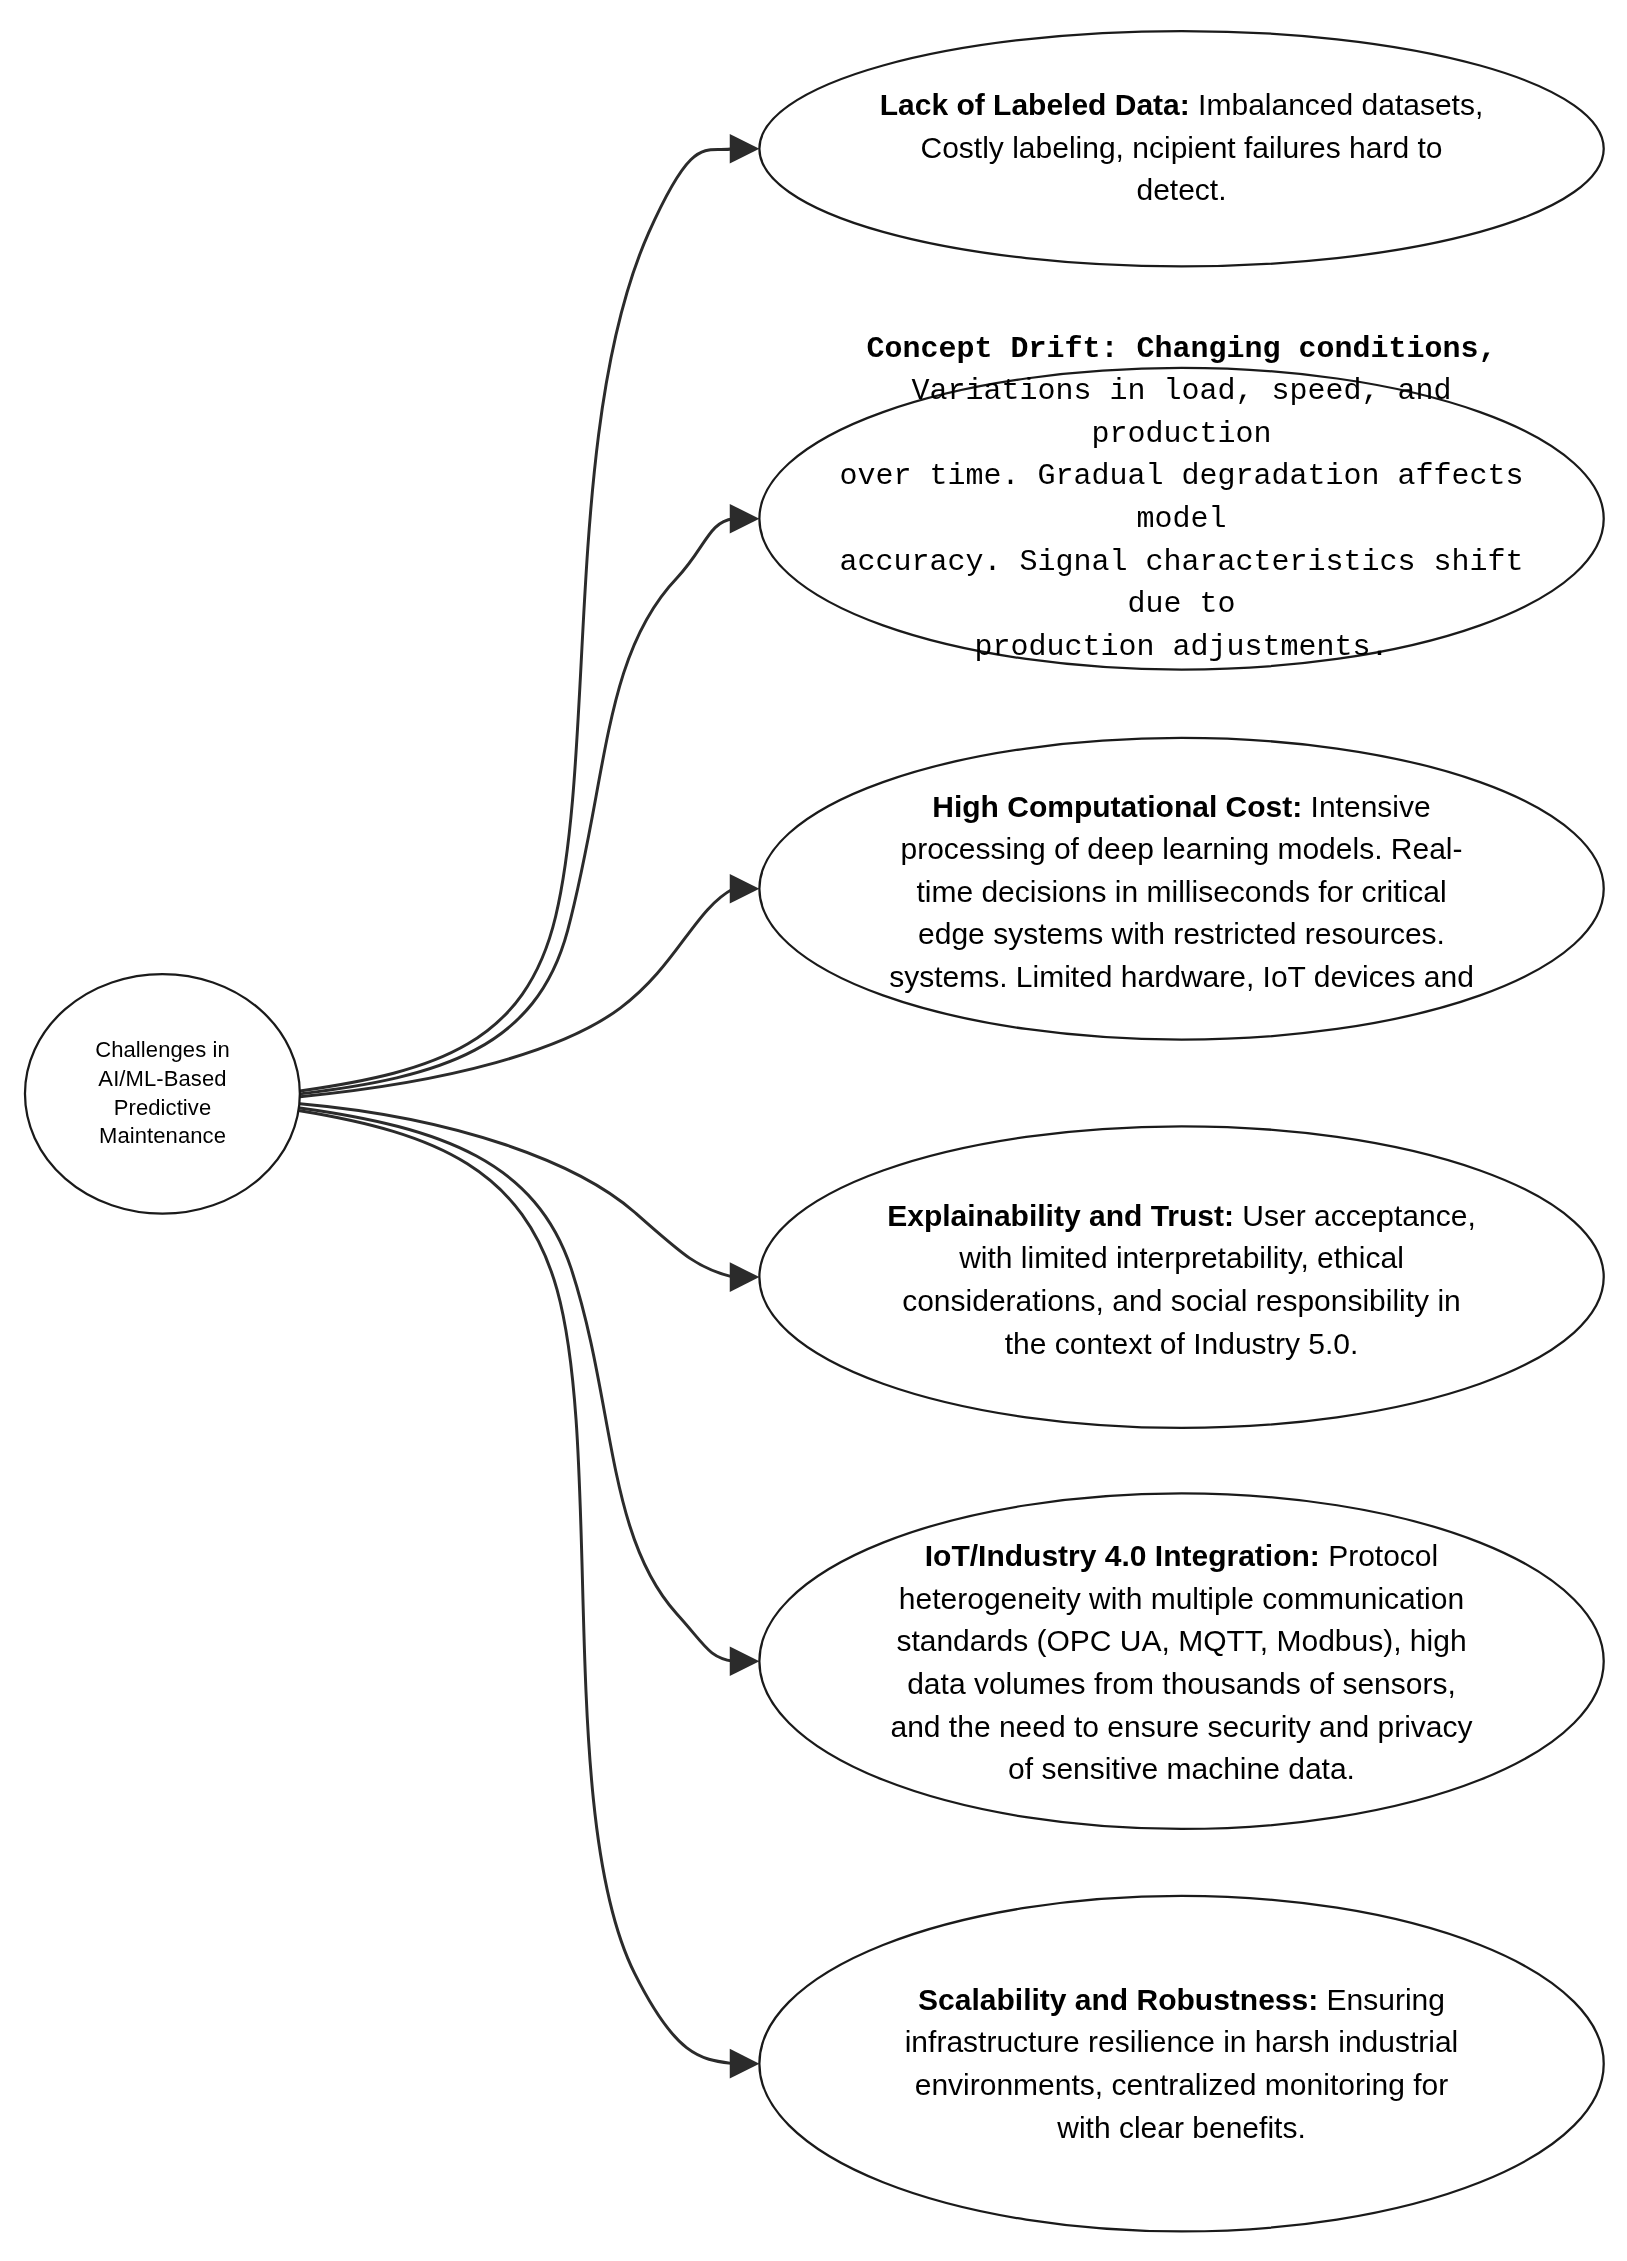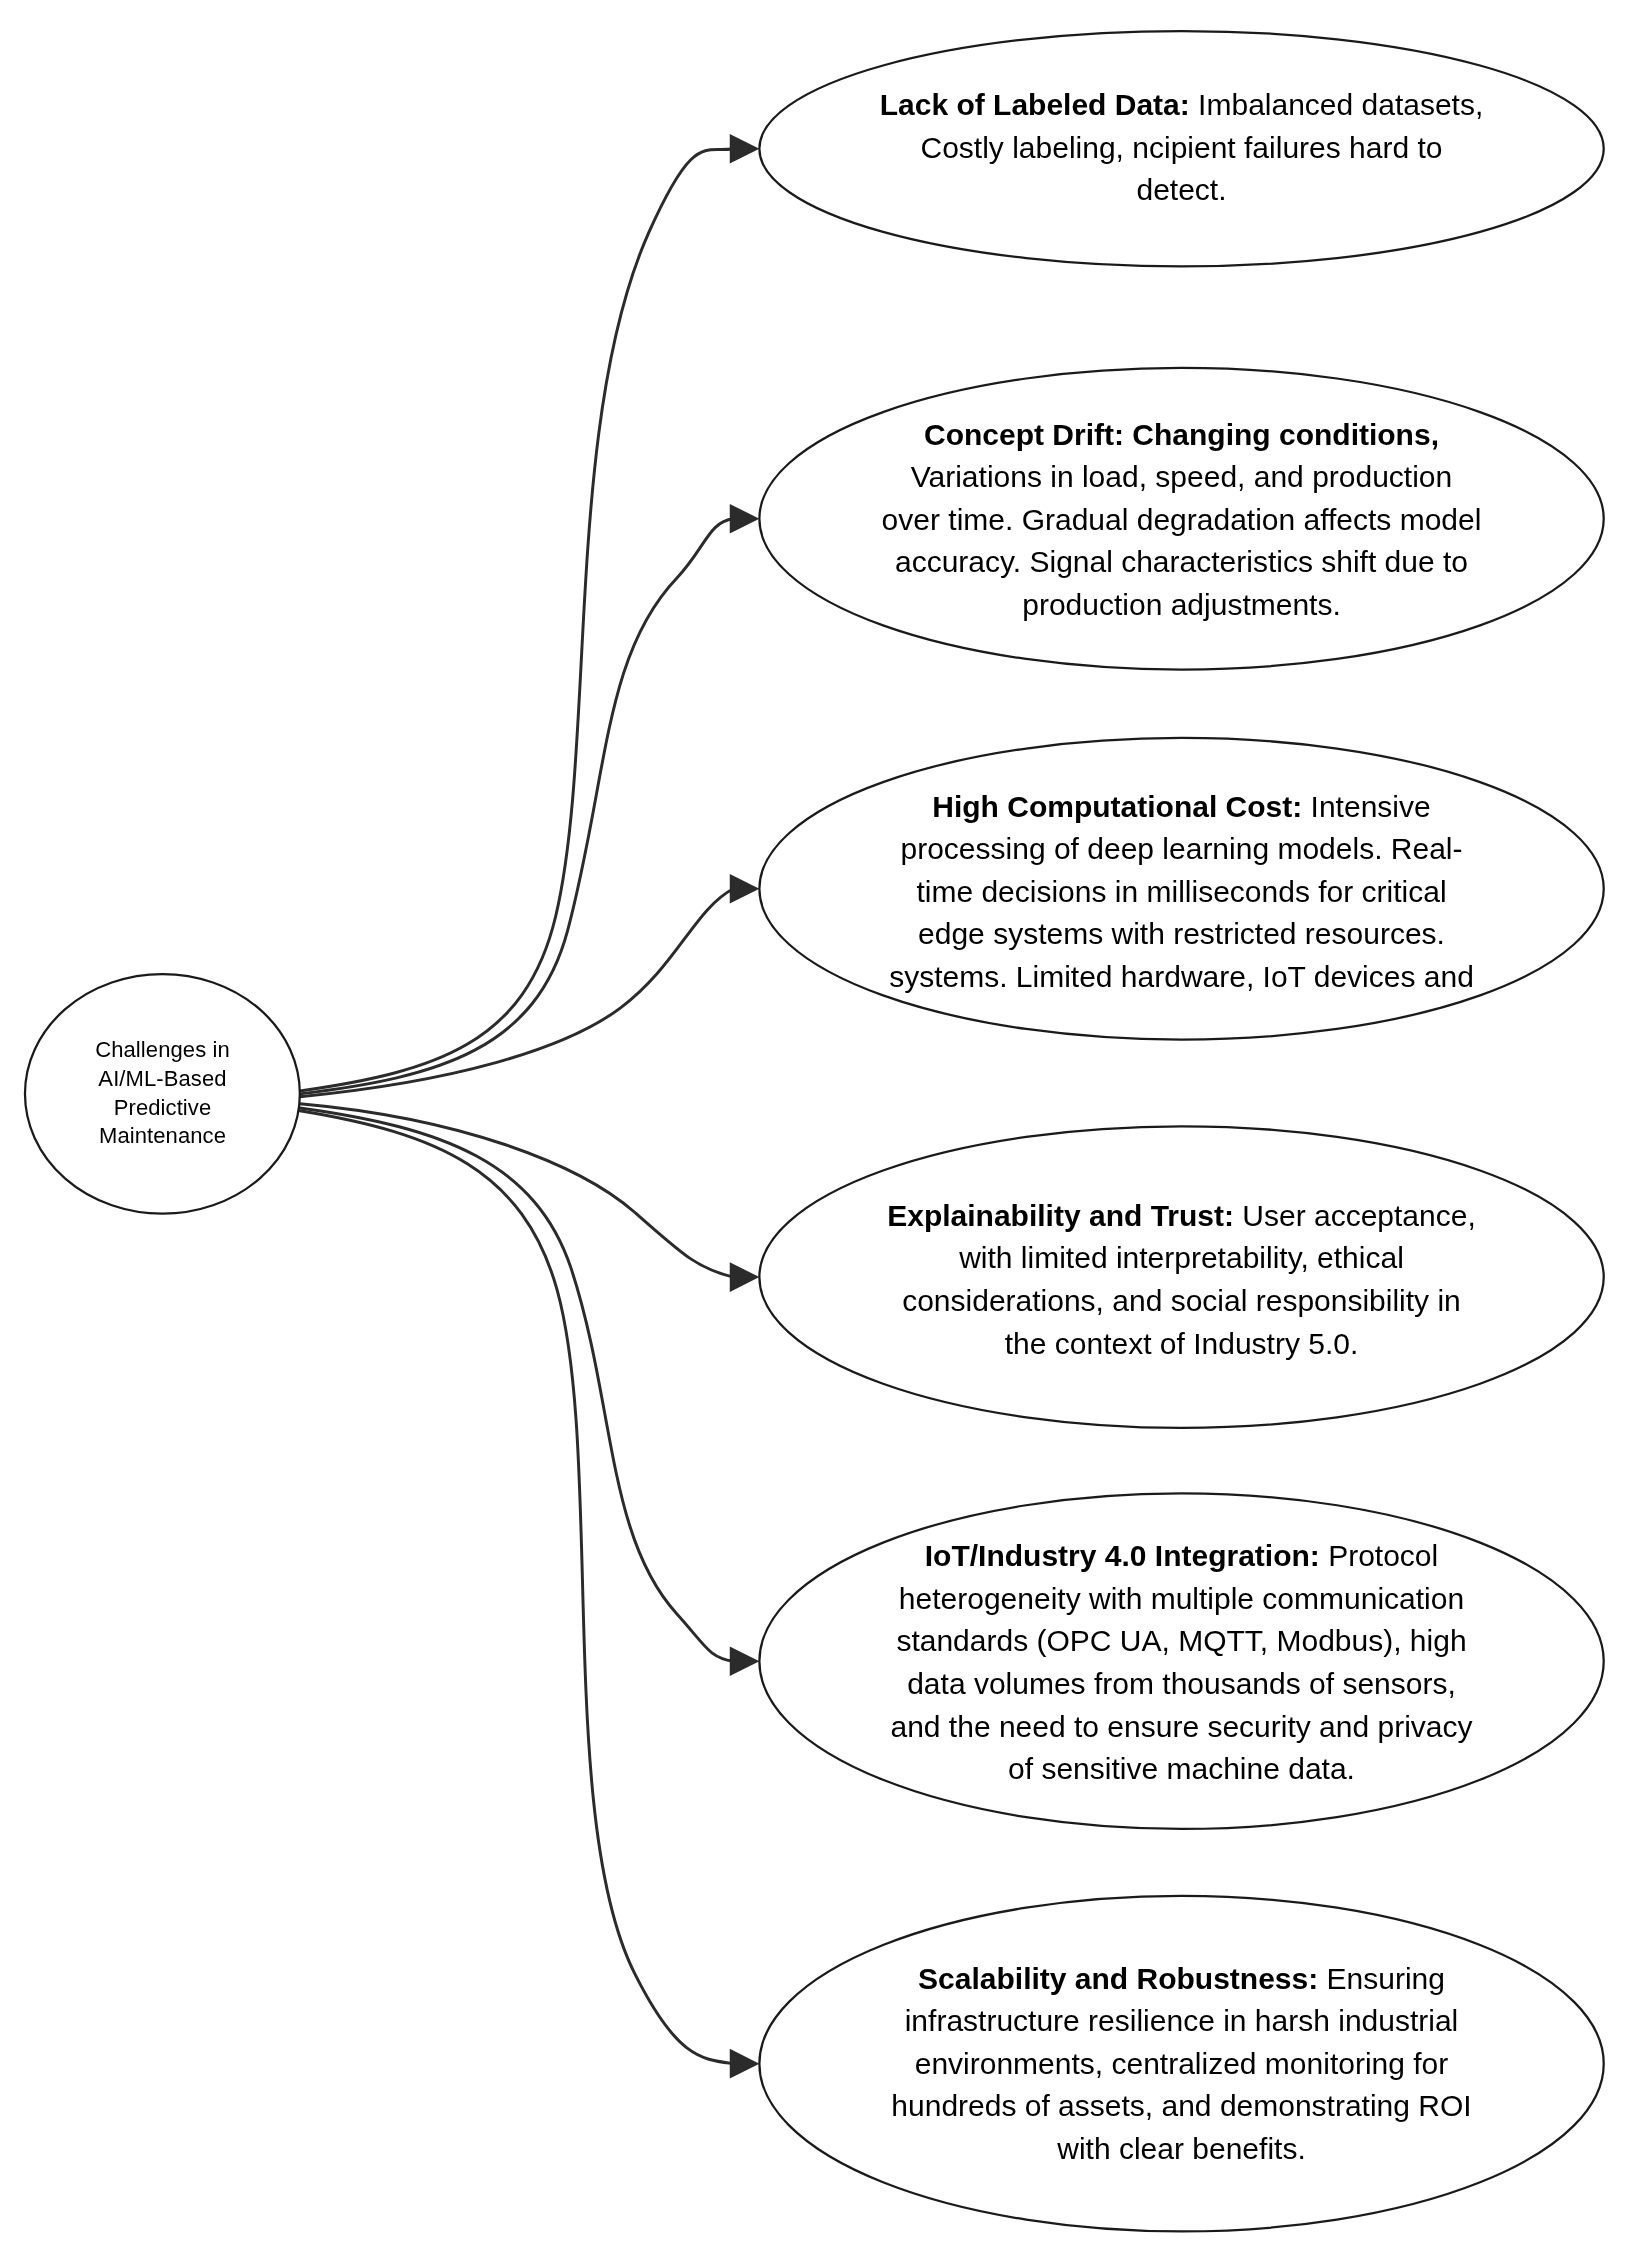--- a/index.html
+++ b/index.html
@@ -144,21 +144,21 @@
   </div>
 
   <div class="node-text leaf-text" style="left:815px; top:70px; width:733px; height:156px;">
     <span>
         <div><b>Lack of Labeled Data:</b> Imbalanced datasets,</div>
         <div>Costly labeling, ncipient failures hard to</div>
         <div>detect.</div>
       </span>
   </div>
 
-  <div class="node-text leaf-text" style="left:815px; top:400px; width:733px; height:240px;">
+  <div class="node-text leaf-text" style="left:815px; top:378px; width:733px; height:240px;font-family:Liberation Mono, monospace;">
     <span>
         <div><b>Concept Drift: Changing conditions,</b></div>
         <div>Variations in load, speed, and production</div>
         <div>over time. Gradual degradation affects model</div>
         <div>accuracy. Signal characteristics shift due to</div>
         <div>production adjustments.</div>
       </span>
   </div>
 
   <div class="node-text leaf-text" style="left:815px; top:772px; width:733px; height:240px;">
@@ -189,19 +189,18 @@
         <div>and the need to ensure security and privacy</div>
         <div>of sensitive machine data.</div>
       </span>
   </div>
 
   <div class="node-text leaf-text" style="left:815px; top:1944px; width:733px; height:240px;">
     <span>
         <div><b>Scalability and Robustness:</b> Ensuring</div>
         <div>infrastructure resilience in harsh industrial</div>
         <div>environments, centralized monitoring for</div>
-        <div>hundreds of assets, and demonstrating ROI</div>
         <div>with clear benefits.</div>
       </span>
   </div>
 
 </div>
 
 
 </body></html>

